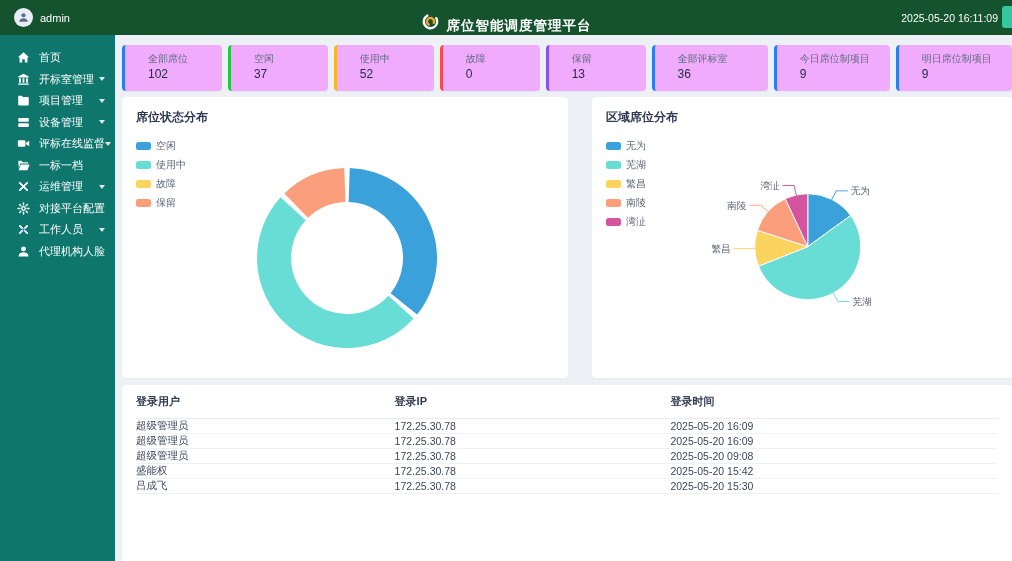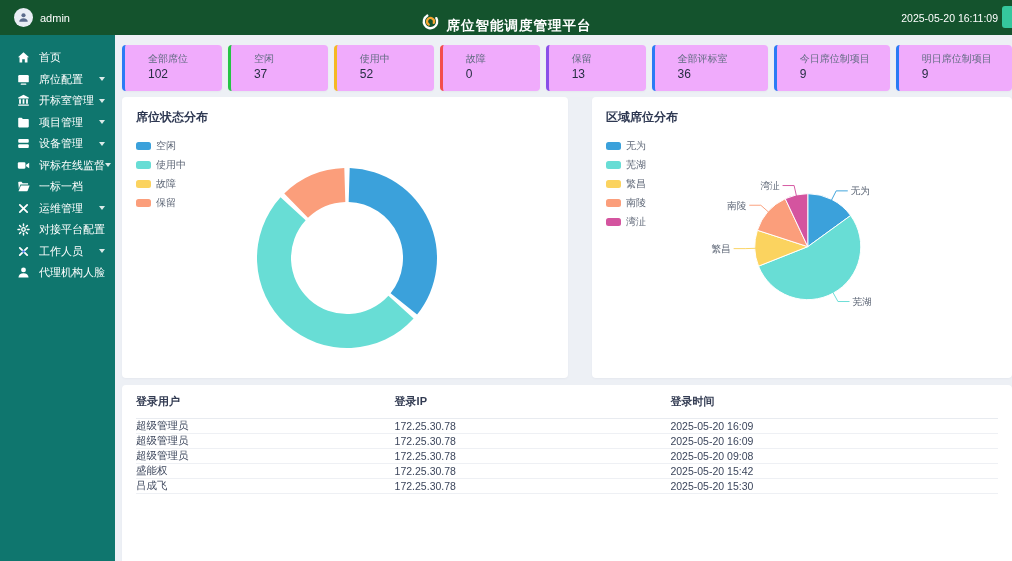--- a/index.html
+++ b/index.html
@@ -116,30 +116,20 @@
 
 <nav class="sidebar">
   <div id="sidebar-items">
       <div class="side-item">
         <span class="s-icon">
           <svg viewBox="0 0 16 16" width="13" height="13" fill="#fff">
             <path d="M8 1.6 14.8 7.6h-1.9V14H9.6v-3.9H6.4V14H3.1V7.6H1.2z"></path>
           </svg>
         </span>
         <span class="s-label">首页</span>
-      </div>
-      <div class="side-item">
-        <span class="s-icon">
-          <svg viewBox="0 0 16 16" width="13" height="13" fill="#fff">
-            <rect x="1.5" y="2.5" width="13" height="9" rx="1.5"></rect>
-            <rect x="4.5" y="13" width="7" height="1.6" rx="0.8"></rect>
-          </svg>
-        </span>
-        <span class="s-label">席位配置</span>
-        <span class="caret"></span>
       </div>
       <div class="side-item">
         <span class="s-icon">
           <svg viewBox="0 0 16 16" width="13" height="13" fill="#fff">
             <path d="M8 1 14.5 4.3v1.2H1.5V4.3zM2.6 6.5h2.2V12H2.6zM6.9 6.5h2.2V12H6.9zM11.2 6.5h2.2V12h-2.2zM1.5 13h13v1.6h-13z"></path>
           </svg>
         </span>
         <span class="s-label">开标室管理</span>
         <span class="caret"></span>
       </div>

